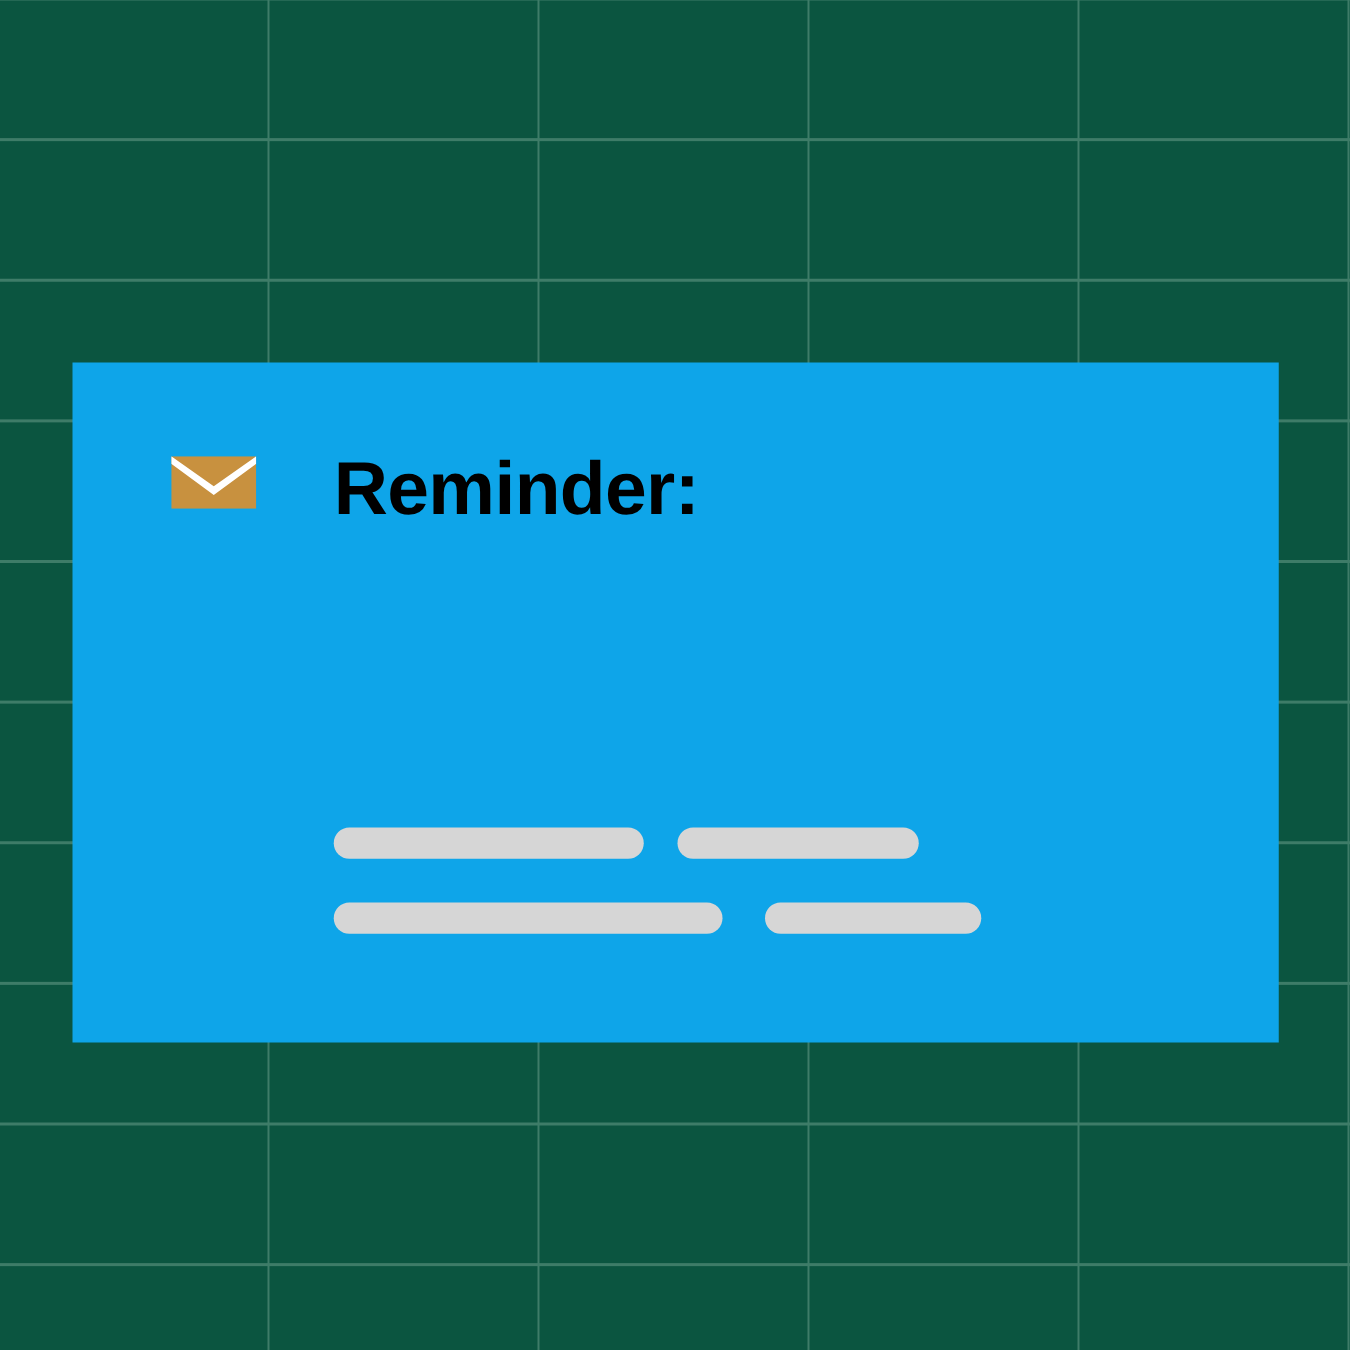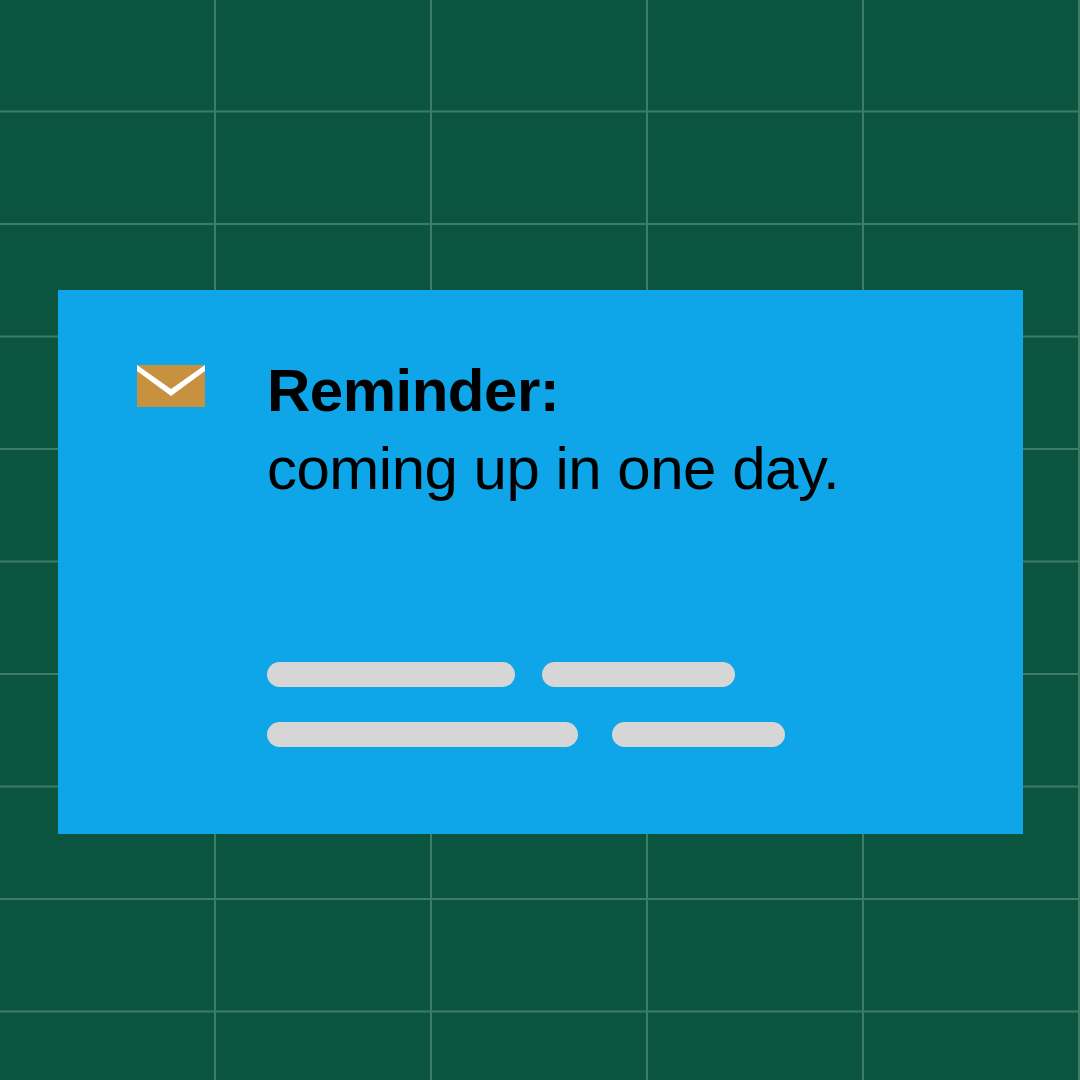--- a/index.html
+++ b/index.html
@@ -111,21 +111,20 @@
 
   <div id="notification-card">
 
     <svg class="envelope-icon" viewBox="0 0 68 42" xmlns="http://www.w3.org/2000/svg">
       <rect x="0" y="0" width="68" height="42" fill="#c8913f"></rect>
       <path d="M0 0 L34 24 L68 0 L68 6 L34 31 L0 6 Z" fill="#ffffff"></path>
     </svg>
 
     <div class="message-block">
       <div class="message-line is-strong">Reminder:</div>
-      <div class="message-line is-regular">coming up in one day.</div>
     </div>
 
     <div class="skeleton-group">
       <div class="skeleton-row">
         <div class="skeleton-bar" style="width:248px"></div>
         <div class="skeleton-spacer"></div>
         <div class="skeleton-bar" style="width:193px"></div>
       </div>
       <div class="skeleton-row">
         <div class="skeleton-bar" style="width:311px"></div>

